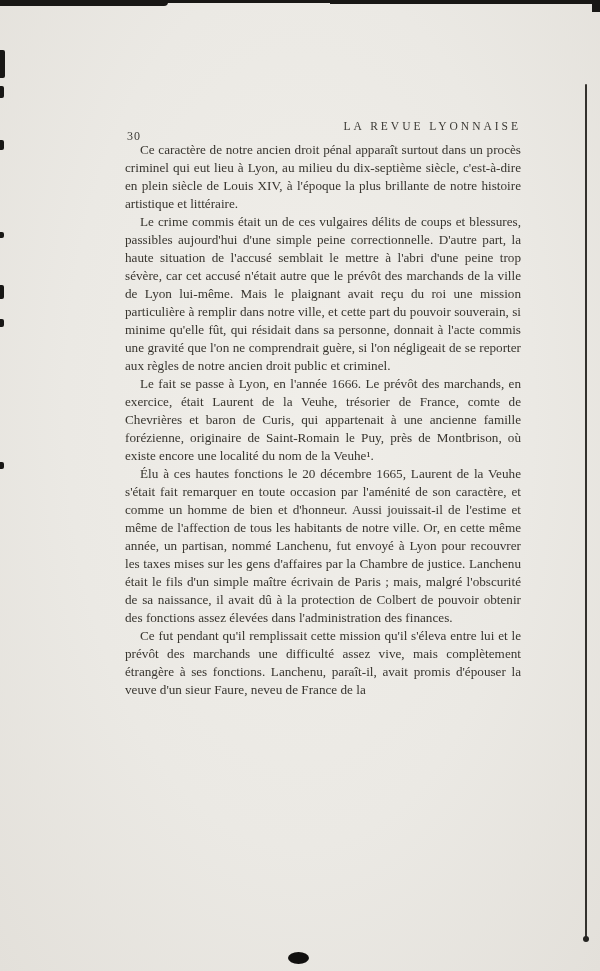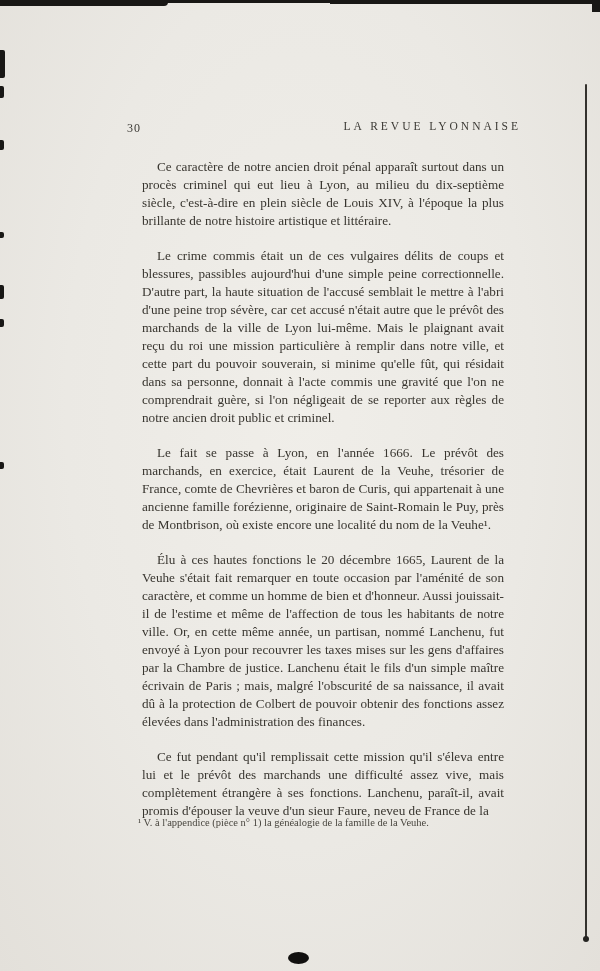--- a/index.html
+++ b/index.html
@@ -30,37 +30,37 @@
   .m5 { top: 285px; height: 14px; }
   .m6 { top: 319px; height: 8px;  }
   .m7 { top: 462px; height: 7px;  }
   .a-right-line { top: 84px; left: 585px; width: 2px; height: 856px; background: #34322e; border-radius: 2px; }
   .a-right-dot  { top: 936px; left: 583px; width: 6px; height: 6px; border-radius: 50%; background: #242320; }
   .a-bottom-blob{ top: 952px; left: 288px; width: 21px; height: 12px; border-radius: 50%; background: #11100f; }
 
   
   .header { position: absolute; left: 125px; top: 119px; width: 396px; height: 18px; color: #3c3a35; }
   .page-number {
-    position: absolute; left: 2px; top: 2px;
+    position: absolute; left: 2px; top: 10px;
     font-size: 12px; letter-spacing: 1px;
   }
   .journal-title {
     position: absolute; left: 0; right: 0; top: 1px;
     text-align: right;
     font-size: 11.5px; letter-spacing: 3px;
   }
 
   
   .body-text {
     position: absolute; left: 125px; top: 141px; width: 396px;
     font-size: 13.2px; line-height: 18px;
     text-align: justify;
     color: #38352f;
   }
-  .body-text p { margin: 17px; text-indent: 15px; }
+  .body-text p { margin: 0; text-indent: 15px; }
 
   
   .footnote {
     position: absolute; left: 138px; top: 816px; width: 383px;
     font-size: 10.5px; line-height: 13px;
     color: #49463f;
   }
 </style>
 </head>
 <body>
@@ -88,15 +88,14 @@
   </div>
 
   <div class="body-text">
     <p>Ce caractère de notre ancien droit pénal apparaît surtout dans un procès criminel qui eut lieu à Lyon, au milieu du dix-septième siècle, c'est-à-dire en plein siècle de Louis XIV, à l'époque la plus brillante de notre histoire artistique et littéraire.</p>
     <p>Le crime commis était un de ces vulgaires délits de coups et blessures, passibles aujourd'hui d'une simple peine correctionnelle. D'autre part, la haute situation de l'accusé semblait le mettre à l'abri d'une peine trop sévère, car cet accusé n'était autre que le prévôt des marchands de la ville de Lyon lui-même. Mais le plaignant avait reçu du roi une mission particulière à remplir dans notre ville, et cette part du pouvoir souverain, si minime qu'elle fût, qui résidait dans sa personne, donnait à l'acte commis une gravité que l'on ne comprendrait guère, si l'on négligeait de se reporter aux règles de notre ancien droit public et criminel.</p>
     <p>Le fait se passe à Lyon, en l'année 1666. Le prévôt des marchands, en exercice, était Laurent de la Veuhe, trésorier de France, comte de Chevrières et baron de Curis, qui appartenait à une ancienne famille forézienne, originaire de Saint-Romain le Puy, près de Montbrison, où existe encore une localité du nom de la Veuhe¹.</p>
     <p>Élu à ces hautes fonctions le 20 décembre 1665, Laurent de la Veuhe s'était fait remarquer en toute occasion par l'aménité de son caractère, et comme un homme de bien et d'honneur. Aussi jouissait-il de l'estime et même de l'affection de tous les habitants de notre ville. Or, en cette même année, un partisan, nommé Lanchenu, fut envoyé à Lyon pour recouvrer les taxes mises sur les gens d'affaires par la Chambre de justice. Lanchenu était le fils d'un simple maître écrivain de Paris ; mais, malgré l'obscurité de sa naissance, il avait dû à la protection de Colbert de pouvoir obtenir des fonctions assez élevées dans l'administration des finances.</p>
     <p>Ce fut pendant qu'il remplissait cette mission qu'il s'éleva entre lui et le prévôt des marchands une difficulté assez vive, mais complètement étrangère à ses fonctions. Lanchenu, paraît-il, avait promis d'épouser la veuve d'un sieur Faure, neveu de France de la</p>
   </div>
 
-  <div class="footnote">¹ V. à l'appendice (pièce n° 1) la généalogie de la famille de la Veuhe.</div>
 
 </div>
 
 </body></html>

